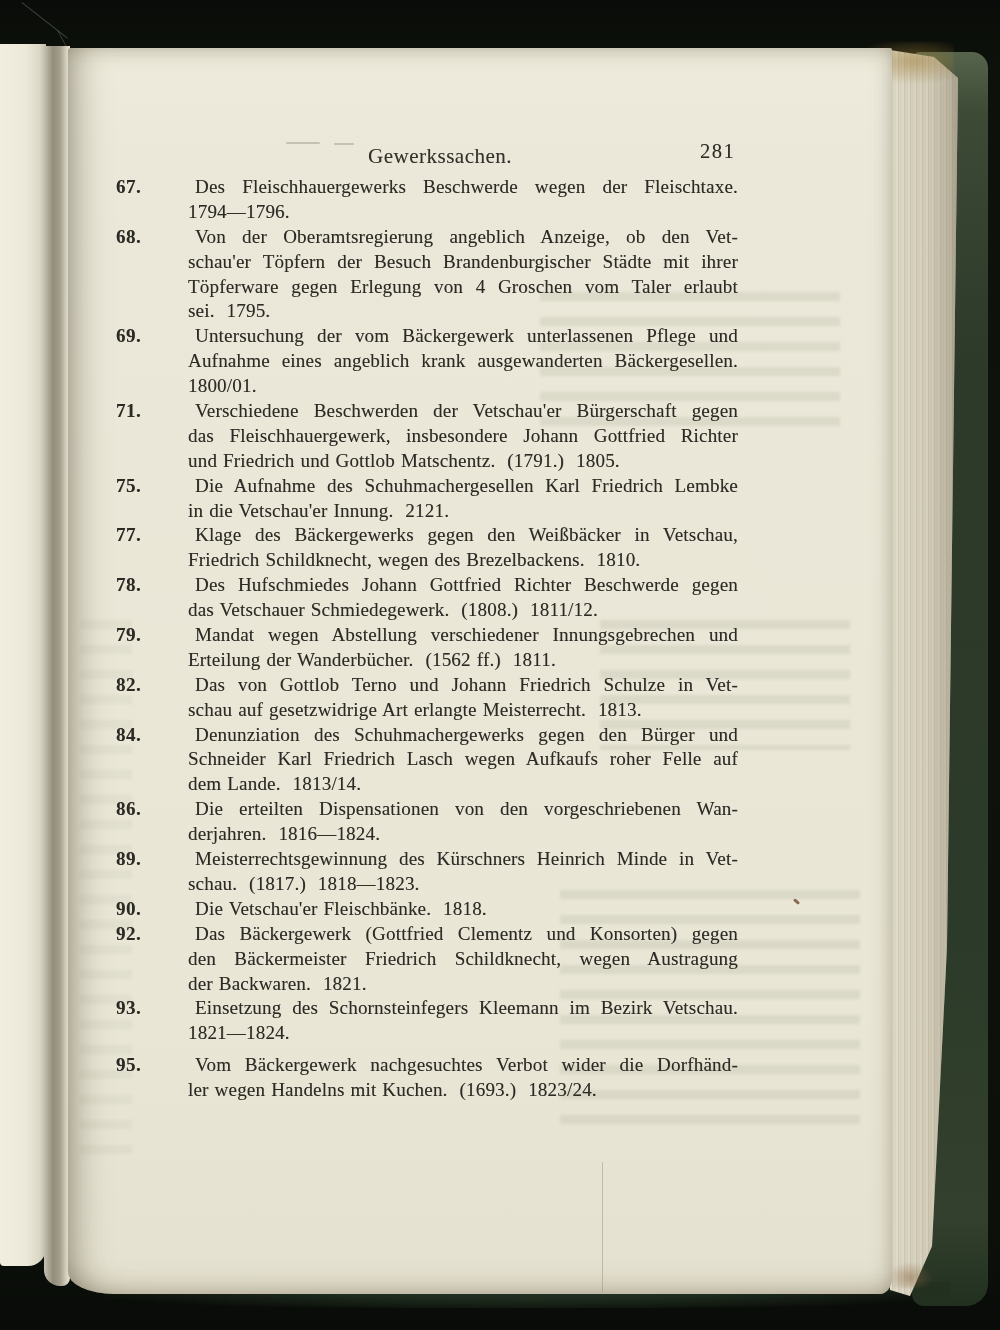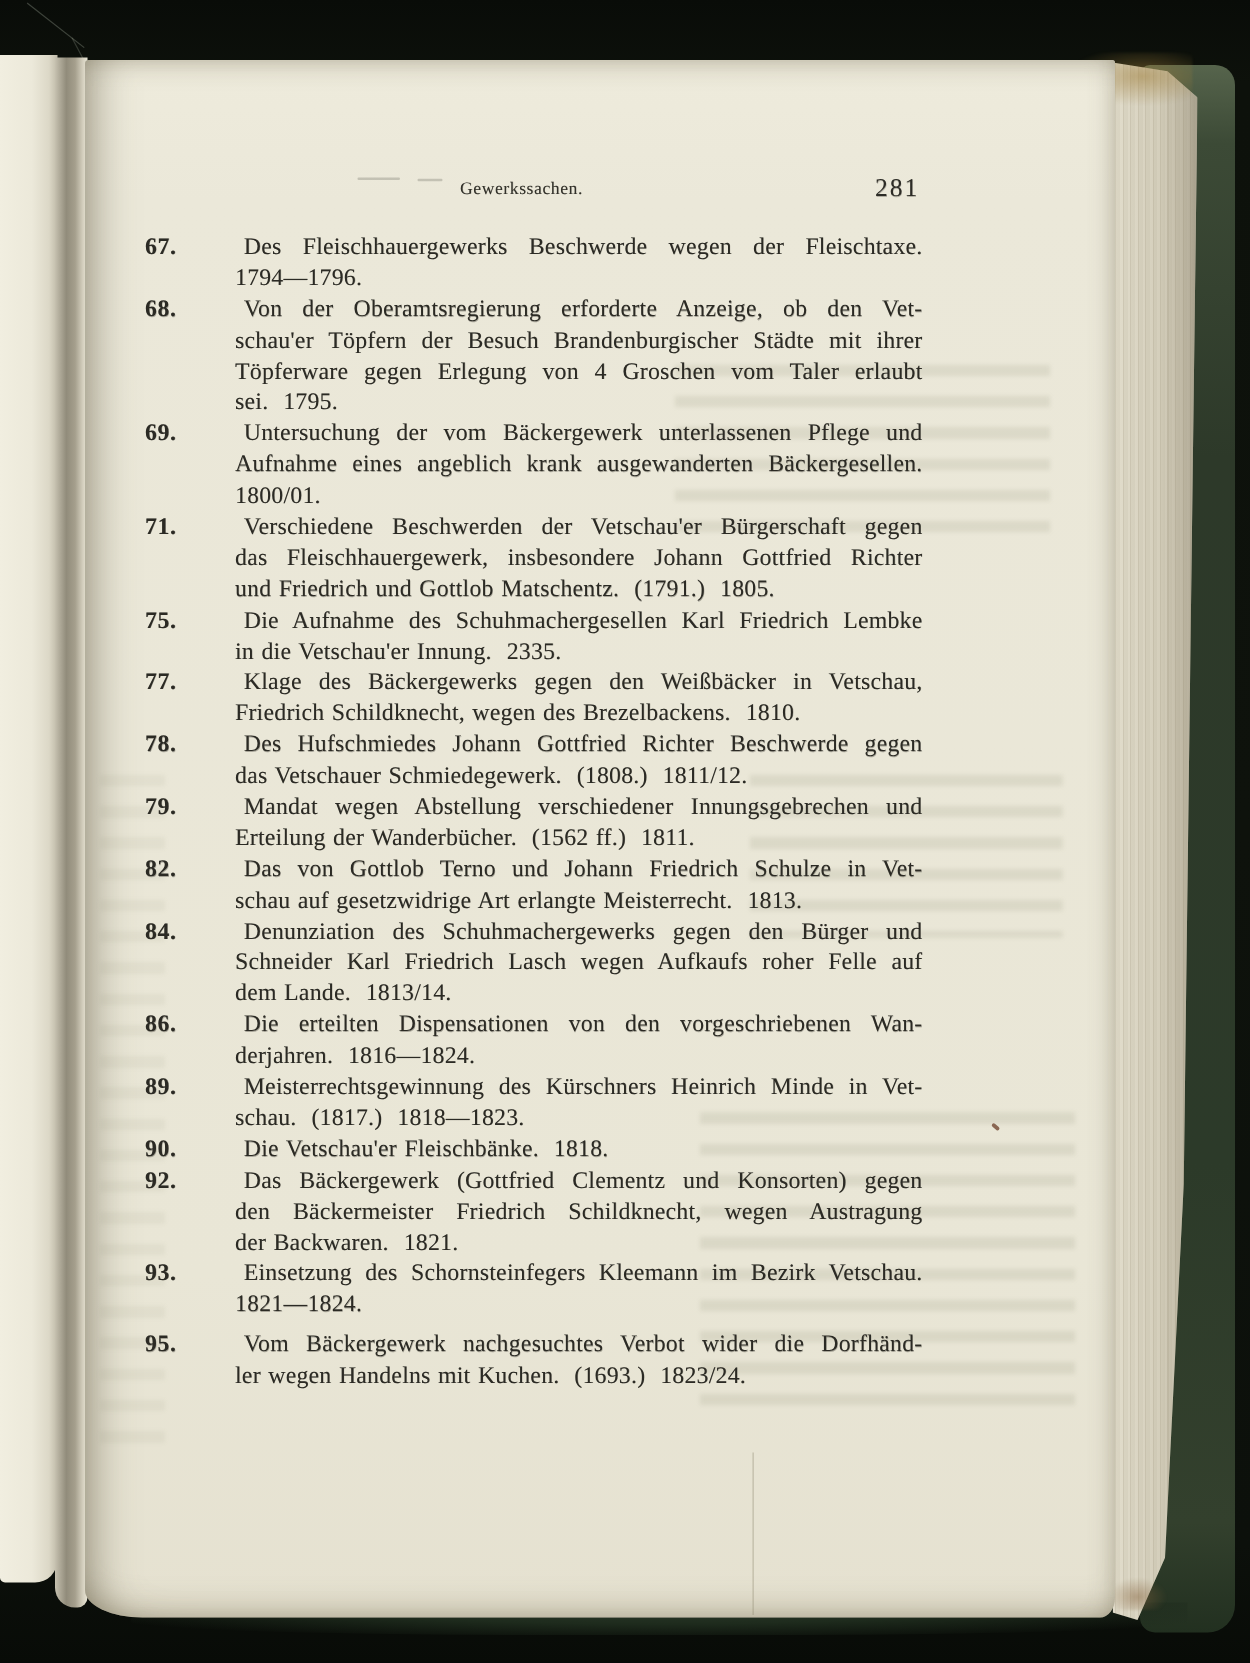--- a/index.html
+++ b/index.html
@@ -79,30 +79,30 @@
   .pencil-mark{height:2px;background:rgba(112,112,100,.32);border-radius:1px;}
   .pm1{left:286px;top:142px;width:34px;}
   .pm2{left:334px;top:143px;width:20px;}
   .scratch{left:22px;top:2px;width:58px;height:1px;background:rgba(195,205,185,.28);transform:rotate(38deg);transform-origin:left top;}
   .scratch2{left:58px;top:30px;width:26px;height:1px;background:rgba(195,205,185,.22);transform:rotate(62deg);transform-origin:left top;}
 
   
   .text-layer{inset:0;color:#2b2a24;}
   .running-title{
     position:absolute;left:368px;top:144px;
-    font-size:14px;letter-spacing:.5px;color:#32312a;
+    font-size:21px;letter-spacing:.5px;color:#32312a;
     text-shadow:.3px .3px 0 rgba(45,44,38,.3);
   }
   .page-number{
     position:absolute;left:700px;top:140px;
     font-size:20.5px;letter-spacing:1.5px;color:#2d2c26;
     text-shadow:.3px .3px 0 rgba(45,44,38,.3);
   }
   .entries{
-    position:absolute;left:148px;top:186px;width:590px;
+    position:absolute;left:148px;top:175px;width:590px;
     font-size:19px;letter-spacing:.2px;word-spacing:1px;
     text-shadow:.3px .3px 0 rgba(43,42,36,.34);
   }
   .entry{position:relative;}
   .entry:last-child{margin-top:7px;}
   .num{
     position:absolute;left:-32px;top:0;width:30px;
     font-weight:700;letter-spacing:.5px;line-height:24.9px;
   }
   .line{
@@ -141,41 +141,41 @@
     <span class="running-title">Gewerkssachen.</span>
     <span class="page-number">281</span>
     <div class="entries">
         <div class="entry">
           <span class="num">67.</span>
           <div class="line first">Des Fleischhauergewerks Beschwerde wegen der Fleischtaxe.</div>
           <div class="line last">1794—1796.</div>
         </div>
         <div class="entry">
           <span class="num">68.</span>
-          <div class="line first">Von der Oberamtsregierung erforderte Anzeige, ob den Vet-</div>
+          <div class="line first">Von der Oberamtsregierung angeblich Anzeige, ob den Vet-</div>
           <div class="line">schau'er Töpfern der Besuch Brandenburgischer Städte mit ihrer</div>
           <div class="line">Töpferware gegen Erlegung von 4 Groschen vom Taler erlaubt</div>
           <div class="line last">sei.  1795.</div>
         </div>
         <div class="entry">
           <span class="num">69.</span>
           <div class="line first">Untersuchung der vom Bäckergewerk unterlassenen Pflege und</div>
           <div class="line">Aufnahme eines angeblich krank ausgewanderten Bäckergesellen.</div>
           <div class="line last">1800/01.</div>
         </div>
         <div class="entry">
           <span class="num">71.</span>
           <div class="line first">Verschiedene Beschwerden der Vetschau'er Bürgerschaft gegen</div>
           <div class="line">das Fleischhauergewerk, insbesondere Johann Gottfried Richter</div>
           <div class="line last">und Friedrich und Gottlob Matschentz.  (1791.)  1805.</div>
         </div>
         <div class="entry">
           <span class="num">75.</span>
           <div class="line first">Die Aufnahme des Schuhmachergesellen Karl Friedrich Lembke</div>
-          <div class="line last">in die Vetschau'er Innung.  2335.</div>
+          <div class="line last">in die Vetschau'er Innung.  2121.</div>
         </div>
         <div class="entry">
           <span class="num">77.</span>
           <div class="line first">Klage des Bäckergewerks gegen den Weißbäcker in Vetschau,</div>
           <div class="line last">Friedrich Schildknecht, wegen des Brezelbackens.  1810.</div>
         </div>
         <div class="entry">
           <span class="num">78.</span>
           <div class="line first">Des Hufschmiedes Johann Gottfried Richter Beschwerde gegen</div>
           <div class="line last">das Vetschauer Schmiedegewerk.  (1808.)  1811/12.</div>

